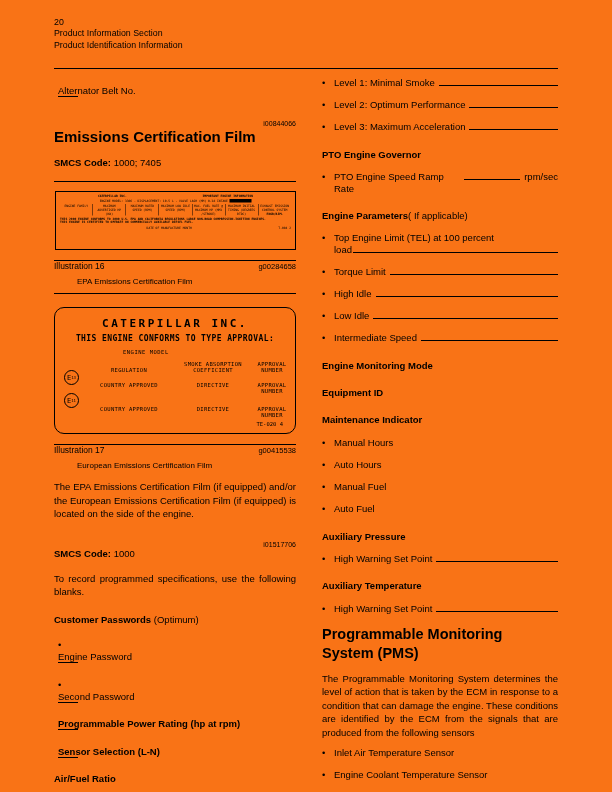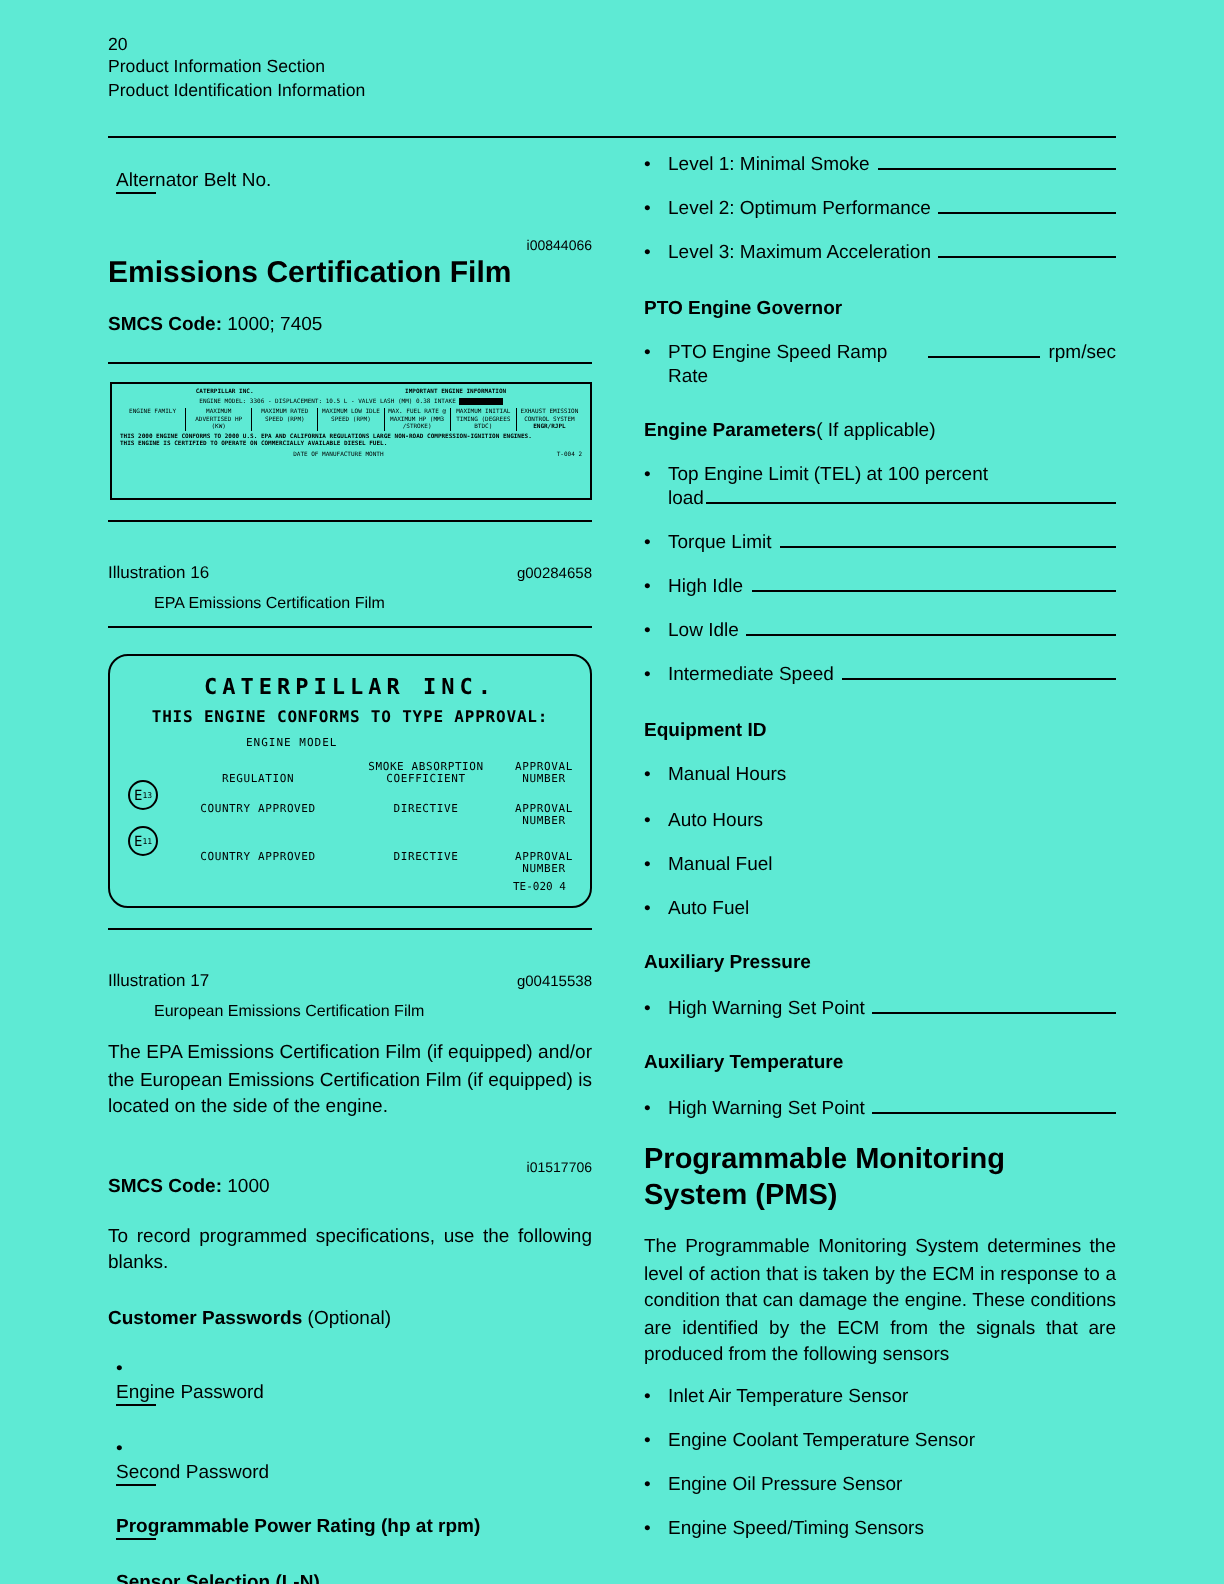--- a/index.html
+++ b/index.html
@@ -1,36 +1,36 @@
 <!DOCTYPE html>
 <html><head>
 <meta charset="utf-8">
 <style>
   html,body{margin:0;padding:0;background:#e8e8e8;}
-  .page{position:relative;width:612px;height:792px;margin:0 auto;background:#5eead4;
+  .page{position:relative;width:612px;height:792px;margin:0 auto;background:#f97316;
         font-family:"Liberation Sans",sans-serif;color:#000;overflow:hidden;}
   
   .hdr{position:absolute;top:17px;left:54px;font-size:8.8px;line-height:1.3;}
   .rule-full{position:absolute;top:68px;left:54px;width:504px;border-top:1px solid #000;}
   
   .col-left{position:absolute;left:54px;top:70px;width:242px;}
   .col-right{position:absolute;left:322px;top:70px;width:236px;padding-top:7px;box-sizing:border-box;}
   .rule{border-top:1px solid #000;}
   
   .fill-line{display:flex;align-items:baseline;font-size:9.5px;margin-top:15px;flex-direction:column;}
   .fill-line.bold{font-weight:bold;}
   .blank{flex:1 1 auto;border-bottom:1px solid #000;margin:0 0 2px 4px;min-width:20px;}
   .blank.short{flex:0 0 56px;}
   .doc-id{text-align:right;font-size:7px;margin-top:21px;}
   .h1{font-size:15px;font-weight:bold;line-height:1.22;margin:1px 0 11px 0;}
   .h1.wrapped{width:200px;}
   .smcs{font-size:9.5px;margin:0 0 13px 0;}
   .smcs b{font-weight:bold;}
   .para{font-size:9.5px;line-height:1.4;text-align:justify;margin:10px 0 0 0;}
-  .ill-row{display:flex;justify-content:space-between;align-items:baseline;margin-top:20px;font-size:8.5px;}
+  .ill-row{display:flex;justify-content:space-between;align-items:baseline;margin-top:0;font-size:8.5px;}
   .ill-ref{font-size:7.5px;}
   .ill-cap{font-size:8px;margin-top:6px;margin-bottom:7px;padding-left:23px;}
   .mixed{font-size:9.5px;margin-top:15px;}
   .mixed b{font-weight:bold;}
   
   .epa-box{border:1px solid #000;height:57px;margin:9px 0 10px 1px;position:relative;overflow:hidden;}
   .epa-inner{width:200%;transform:scale(0.5);transform-origin:0 0;
              font-family:"DejaVu Sans Mono",monospace;font-size:6px;line-height:1.25;
              padding:4px 8px;box-sizing:border-box;}
   .epa-top{display:flex;justify-content:space-around;font-weight:bold;}
@@ -180,21 +180,21 @@
     <div class="para">The EPA Emissions Certification Film (if equipped) and/or the European Emissions Certification Film (if equipped) is located on the side of the engine.</div>
 
     <div class="doc-id">i01517706</div>
     <div class="smcs">
       <b>SMCS Code:</b>
       <span>1000</span>
     </div>
     <div class="para" style="margin-top:0;">To record programmed specifications, use the following blanks.</div>
 
     <div class="mixed">
-      <b>Customer Passwords</b><span> (Optional)</span>
+      <b>Customer Passwords</b><span> (Optimum)</span>
     </div>
 
     <div class="fill-line" style="margin-top:14px;">
       <span style="flex:0 0 12px;">•</span>
       <span>Engine Password</span>
       <span class="blank"></span>
     </div>
     <div class="fill-line" style="margin-top:14px;">
       <span style="flex:0 0 12px;">•</span>
       <span>Second Password</span>
@@ -261,21 +261,23 @@
       <div class="ritem rbullet">
         <span class="dot">•</span>
         <span>Low Idle</span>
         <span class="blank"></span>
       </div>
       <div class="ritem rbullet">
         <span class="dot">•</span>
         <span>Intermediate Speed</span>
         <span class="blank"></span>
       </div>
+      <div class="ritem rh2">Engine Monitoring Mode</div>
       <div class="ritem rh2">Equipment ID</div>
+      <div class="ritem rh2">Maintenance Indicator</div>
       <div class="ritem rbullet">
         <span class="dot">•</span>
         <span>Manual Hours</span>
       </div>
       <div class="ritem rbullet">
         <span class="dot">•</span>
         <span>Auto Hours</span>
       </div>
       <div class="ritem rbullet">
         <span class="dot">•</span>

